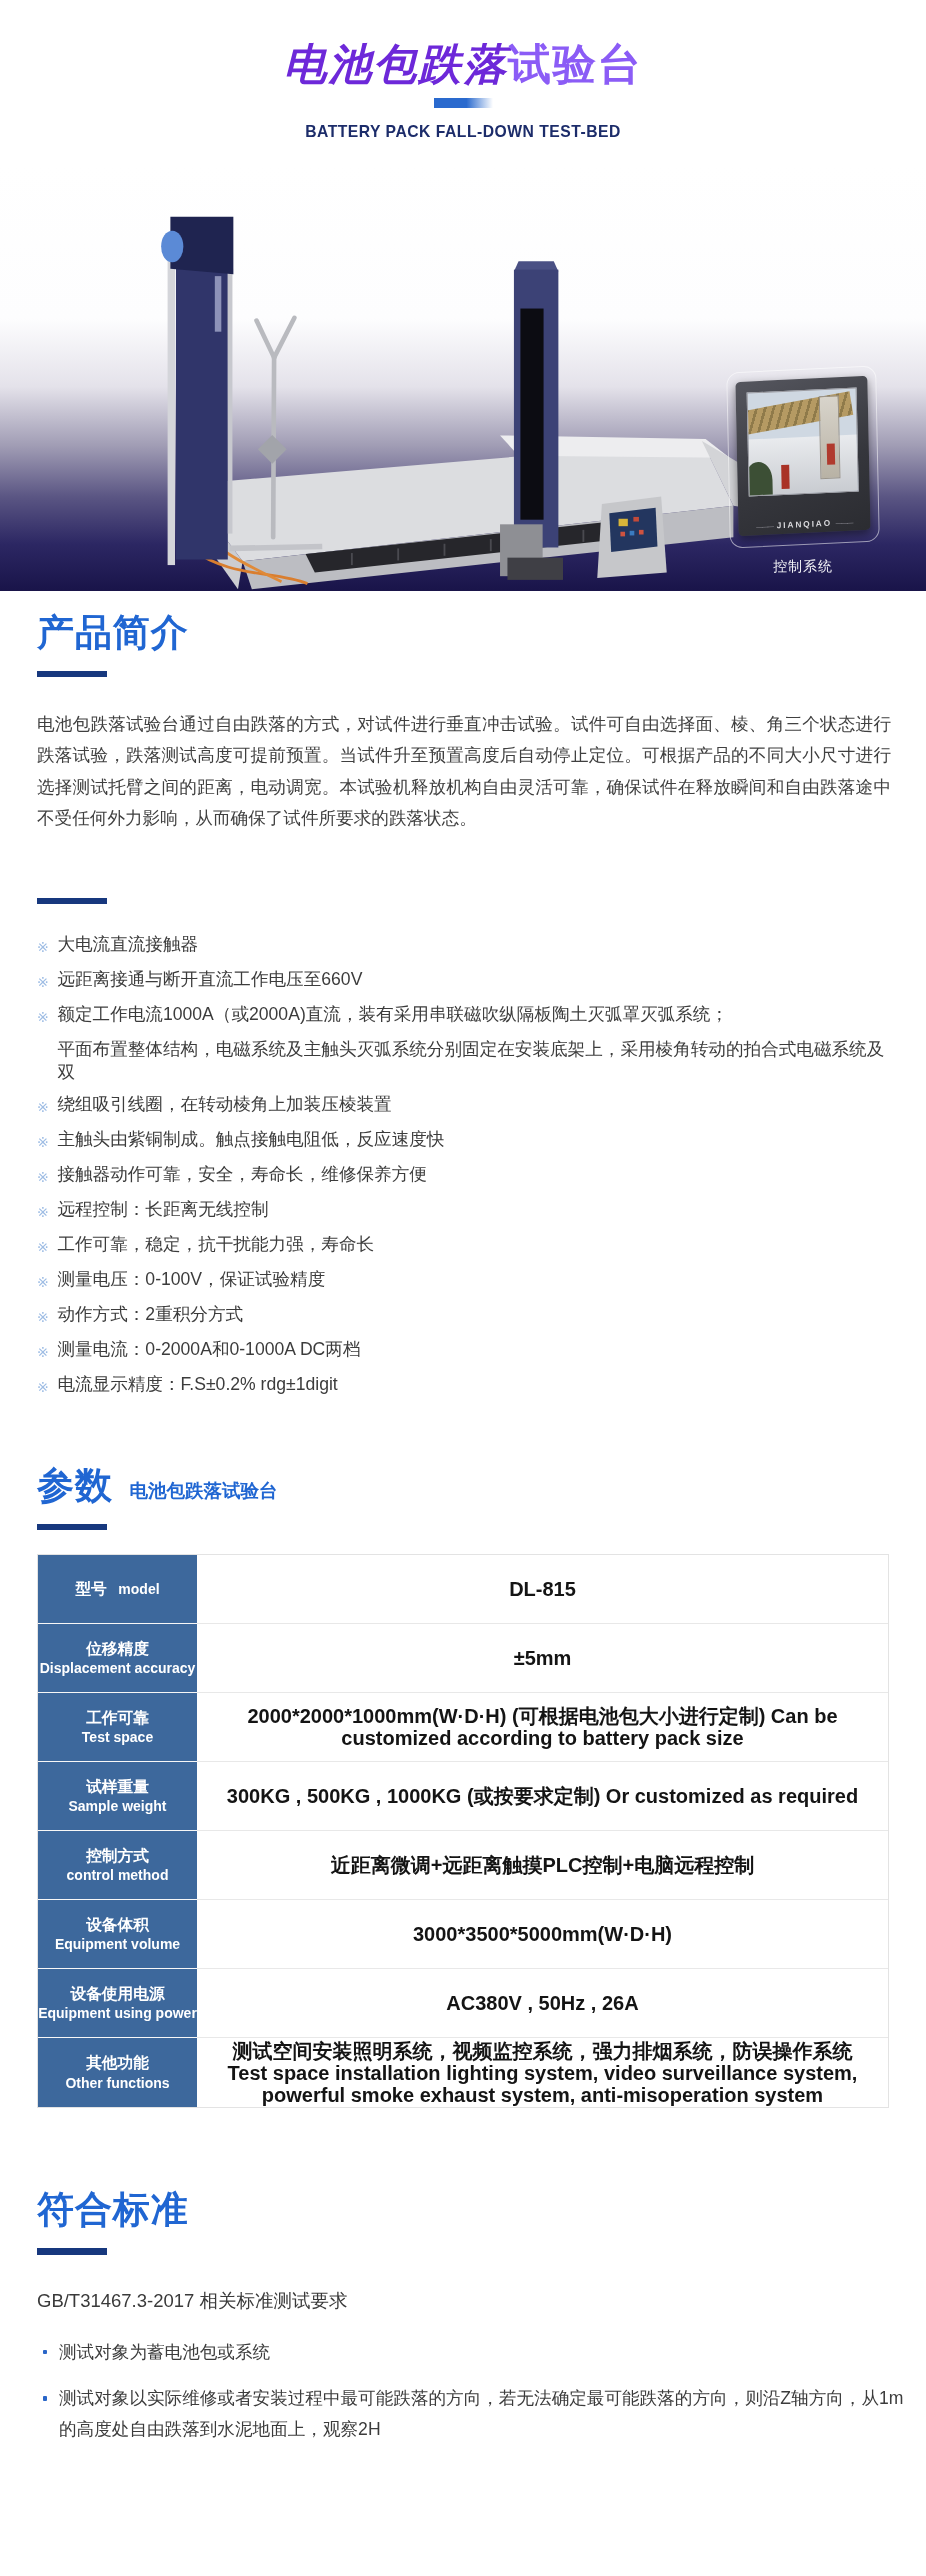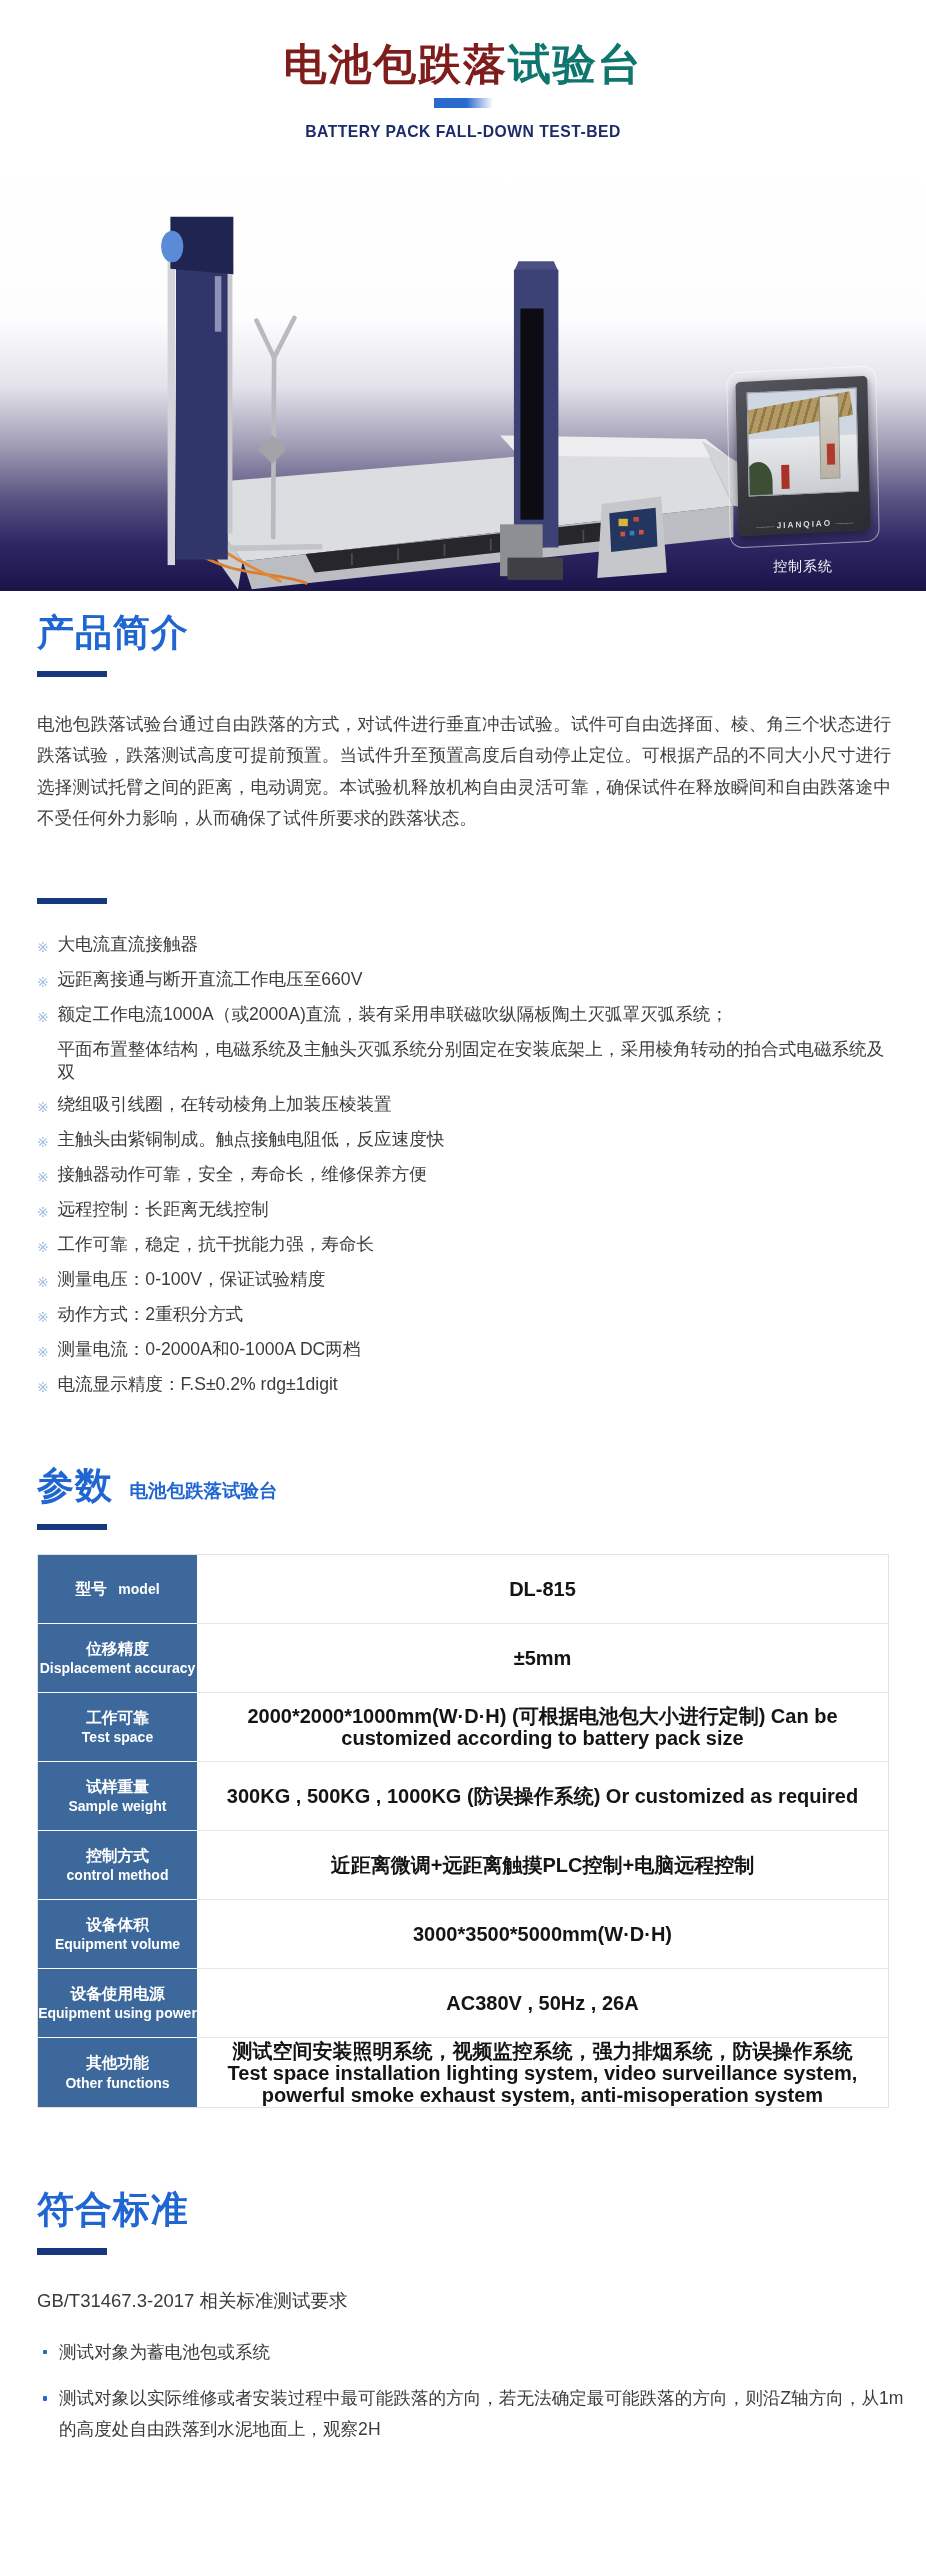--- a/index.html
+++ b/index.html
@@ -5,22 +5,22 @@
   * { margin:0; padding:0; box-sizing:border-box; }
   html,body { background:#ffffff; }
   body {
     width:926px; height:2576px; margin:0 auto; overflow:hidden;
     font-family:"Liberation Sans","DejaVu Sans",sans-serif;
     color:#3c3c3c;
   }
   
   .page-header { padding-top:39px; text-align:center; }
   .main-title { font-size:43px; font-weight:800; letter-spacing:1.9px; line-height:50px; }
-  .main-title .hl { color:#7f1d1d; }
-  .main-title .rest { color:#0f766e; }
+  .main-title .hl { color:#6d28d9;font-style:italic; }
+  .main-title .rest { color:#8b5cf6; }
   .title-bar {
     width:59px; height:9.3px; margin:9.3px auto 0;
     background:linear-gradient(90deg,#2a6ace 0%,#2a6ace 55%,rgba(255,255,255,0) 100%);
   }
   .sub-title { margin-top:15px; font-size:15.7px; font-weight:700; color:#1c2c6a; letter-spacing:0.5px; }
 
   
   .hero {
     position:relative; margin-top:24px; width:926px; height:426px; overflow:hidden;
     background:linear-gradient(180deg,#ffffff 0%,#fdfdfe 36%,#e4e2ea 52%,#a09cb4 66%,#5a5583 78%,#2c2763 89%,#191449 100%);
@@ -288,21 +288,21 @@
             <div>2000*2000*1000mm(W·D·H) (可根据电池包大小进行定制) Can be customized according to battery pack size</div>
           </td>
   </tr>
 
   <tr>
     <td class="label-cell">
       <div class="zh">试样重量</div>
       <div class="en">Sample weight</div>
     </td>
     <td class="value-cell">
-            <div>300KG , 500KG , 1000KG (防误操作系统) Or customized as required</div>
+            <div>300KG , 500KG , 1000KG (或按要求定制) Or customized as required</div>
           </td>
   </tr>
 
   <tr>
     <td class="label-cell">
       <div class="zh">控制方式</div>
       <div class="en">control method</div>
     </td>
     <td class="value-cell">
             <div>近距离微调+远距离触摸PLC控制+电脑远程控制</div>

